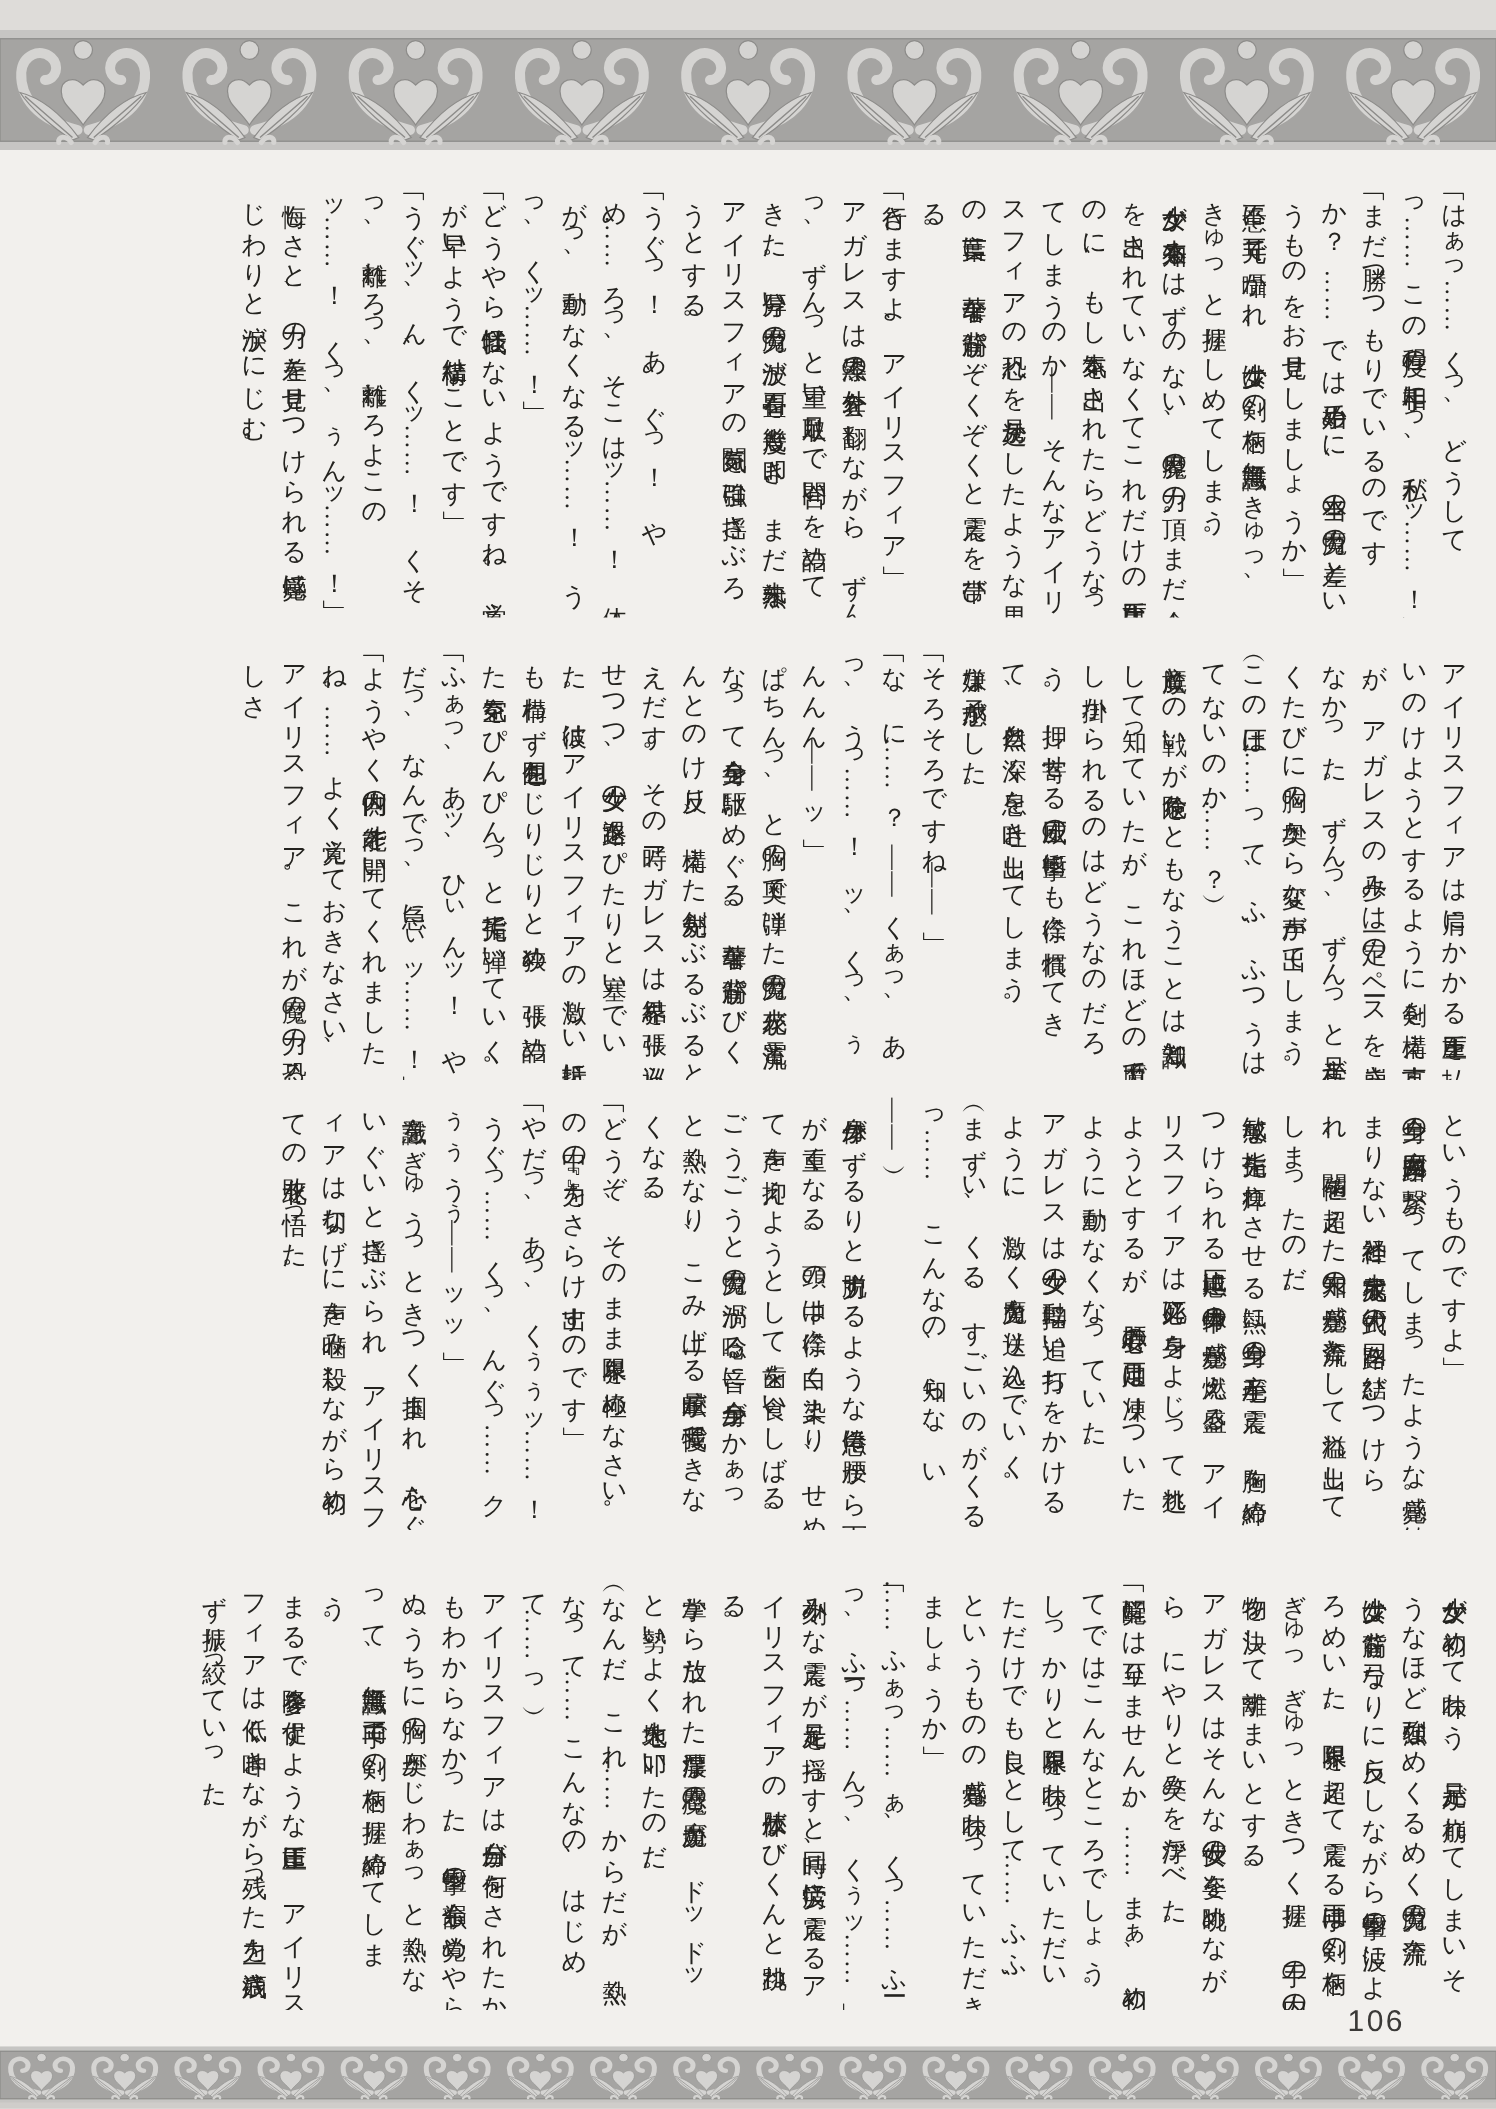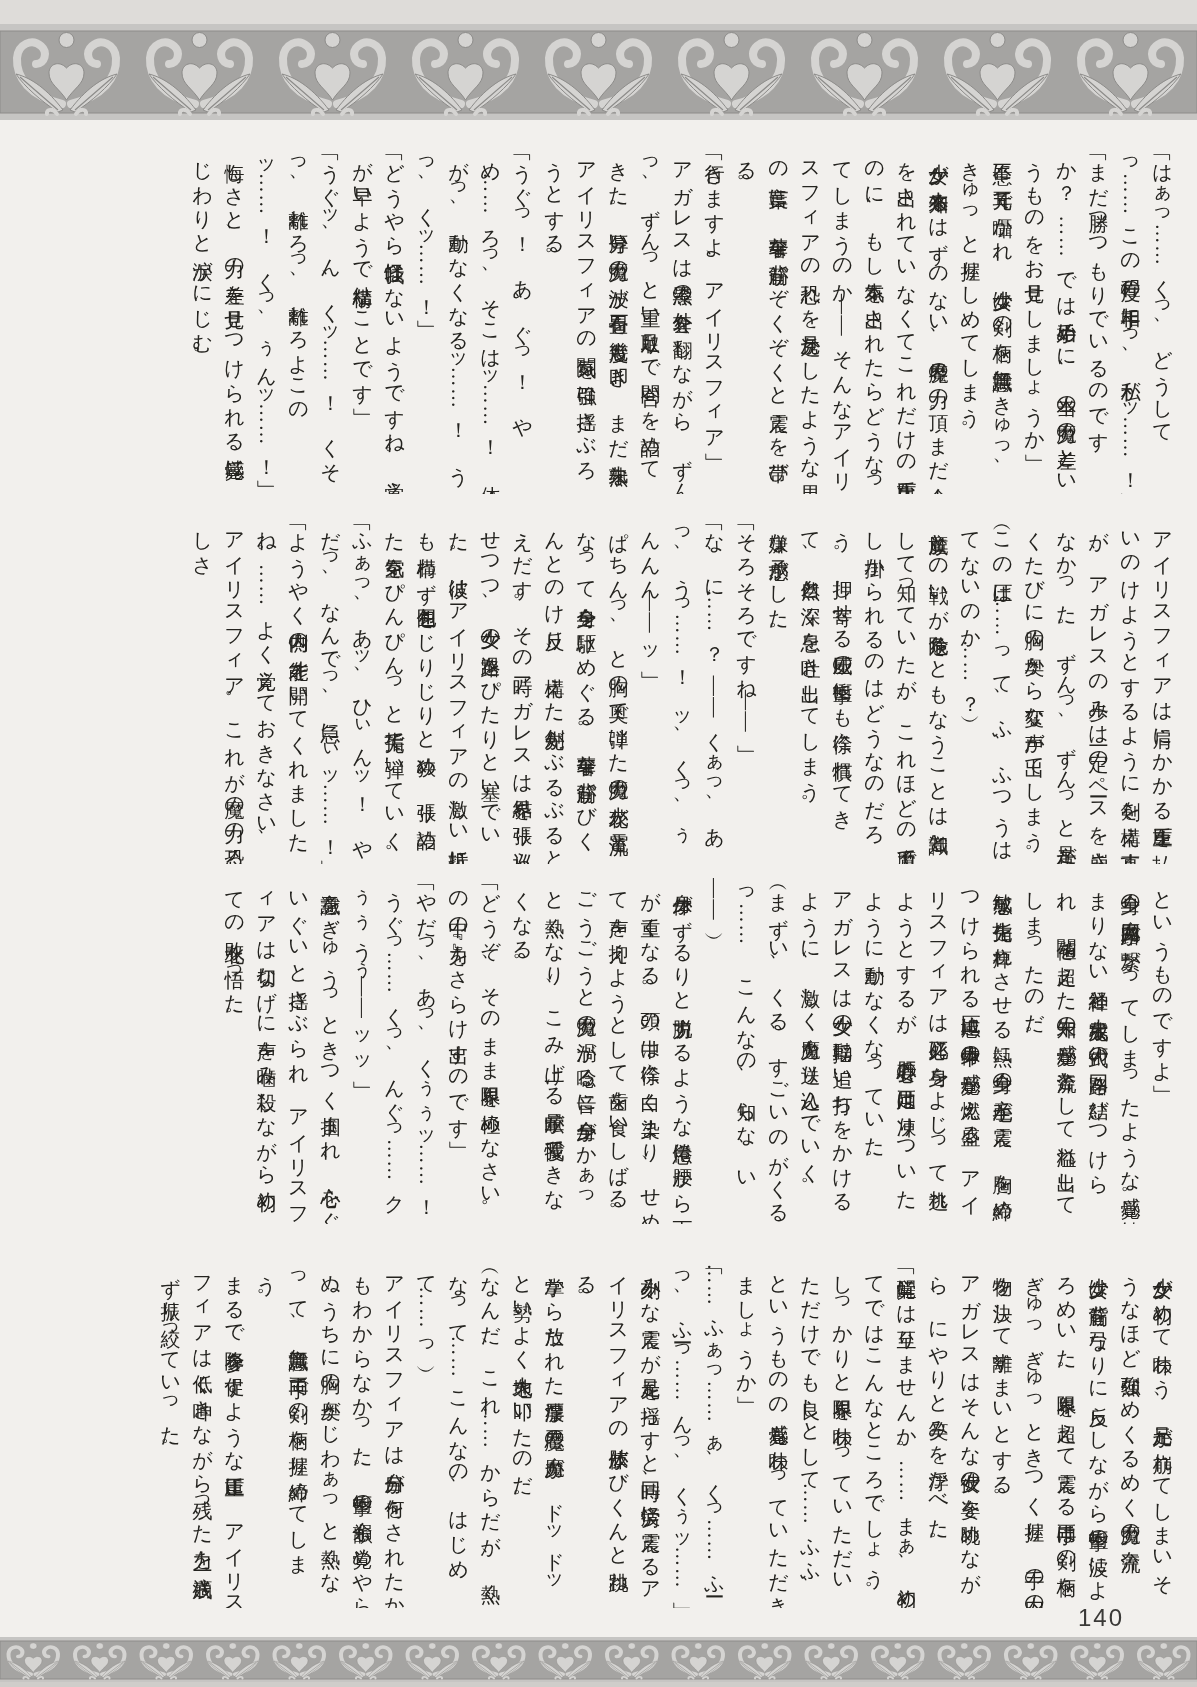--- a/index.html
+++ b/index.html
@@ -115,21 +115,21 @@
       <p>アガレスはそんな彼女の姿を眺めながら、にやりと笑みを浮かべた。</p>
       <p>「覚醒には至りませんか。……まぁ、初めてではこんなところでしょう。しっかりと限界を味わっていただいただけでも良しとして……ふふ、敗北というものの感覚も味わっていただきましょうか」</p>
       <p>「……ふぁっ……ぁ、くっ……ふーっ、ふーっ……んっ、くぅッ……」</p>
       <p>小刻みな震えが足元を揺らすと同時、疲労に震えるアイリスフィアの肢体がびくんと跳ねる。</p>
       <p>掌から放たれた濃厚な悪魔の魔力が、ドッドッと勢いよく大地を叩いたのだ。</p>
       <p>（なんだ、これ……からだが、熱くなって……こんなの、はじめて……っ）</p>
       <p>アイリスフィアは自分が何をされたかもわからなかった。衝撃の余韻も覚めやらぬうちに胸の奥がじわぁっと熱くなって、無意識に両手で剣の柄を握り締めてしまう。</p>
       <p>まるで降参を促すような重圧に、アイリスフィアは低く呻きながら残った力を一滴残さず振り絞っていった。</p>
     </section>
 
-  <div class="page-number">140</div>
+  <div class="page-number">106</div>
 
   <svg class="border-bottom" width="1197" height="46" viewBox="0 0 1197 46" aria-hidden="true">
     <rect class="bandframe" x="0" y="0" width="1197" height="46"></rect>
     <rect class="bandbg" x="0" y="4" width="1197" height="38"></rect>
     <use href="#motif" transform="translate(0,2) scale(0.5,0.44)"></use>
     <use href="#motif" transform="translate(66.5,2) scale(0.5,0.44)"></use>
     <use href="#motif" transform="translate(133,2) scale(0.5,0.44)"></use>
     <use href="#motif" transform="translate(199.5,2) scale(0.5,0.44)"></use>
     <use href="#motif" transform="translate(266,2) scale(0.5,0.44)"></use>
     <use href="#motif" transform="translate(332.5,2) scale(0.5,0.44)"></use>

